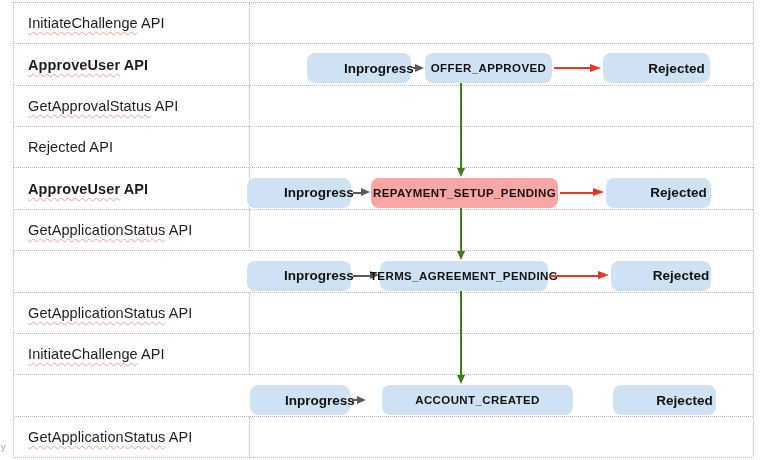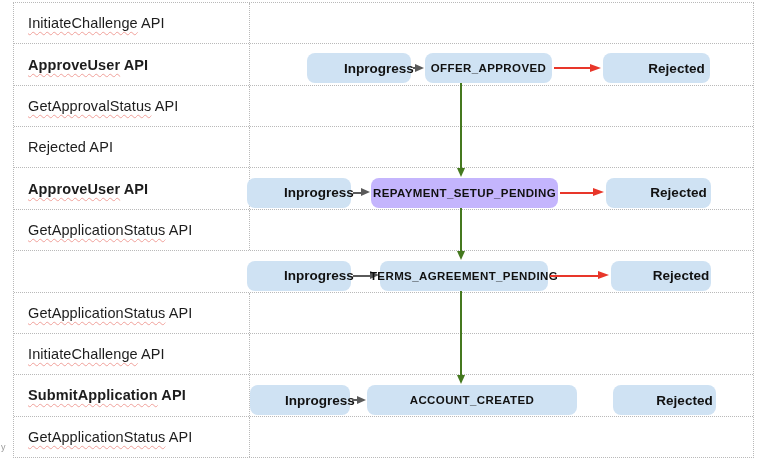--- a/index.html
+++ b/index.html
@@ -89,23 +89,20 @@
         </div>
         <div class="cell-right"></div>
       </div>
       <div class="row">
         <div class="cell-left">
           <span class="api-label"><span class="squig">InitiateChallenge</span><span> API</span></span>
         </div>
         <div class="cell-right"></div>
       </div>
       <div class="row">
-        <div class="cell-left">
-          <span class="api-label bold"><span class="squig">SubmitApplication</span><span> API</span></span>
-        </div>
         <div class="cell-right"></div>
       </div>
       <div class="row">
         <div class="cell-left">
           <span class="api-label"><span class="squig">GetApplicationStatus</span><span> API</span></span>
         </div>
         <div class="cell-right"></div>
       </div>
     </div>
   <div id="overlay">
@@ -120,21 +117,21 @@
       <div class="arrow-part" style="left: 554px; top: 67.4545px; width: 38px; height: 2px; background: rgb(232, 54, 42);"></div>
       <div class="arrow-part" style="left: 590px; top: 63.9545px; width: 0px; height: 0px; border-top: 4.5px solid transparent; border-bottom: 4.5px solid transparent; border-left: 11px solid rgb(232, 54, 42);"></div>
       <div class="box big-label" style="left: 603px; top: 53.4545px; width: 107px; background: rgb(207, 226, 243);">
         <span>Rejected</span>
       </div>
       <div class="box big-label" style="left: 247px; top: 177.818px; width: 104px; background: rgb(207, 226, 243);">
         <span>Inprogress</span>
       </div>
       <div class="arrow-part" style="left: 353px; top: 191.818px; width: 10px; height: 2px; background: rgb(90, 90, 90);"></div>
       <div class="arrow-part" style="left: 361px; top: 188.318px; width: 0px; height: 0px; border-top: 4.5px solid transparent; border-bottom: 4.5px solid transparent; border-left: 9px solid rgb(90, 90, 90);"></div>
-      <div class="box small-label" style="left: 371px; top: 177.818px; width: 187px; background: #c4b5fd;">
+      <div class="box small-label" style="left: 371px; top: 177.818px; width: 187px; background: #fca5a5;">
         <span>REPAYMENT_SETUP_PENDING</span>
       </div>
       <div class="arrow-part" style="left: 560px; top: 191.818px; width: 35px; height: 2px; background: rgb(232, 54, 42);"></div>
       <div class="arrow-part" style="left: 593px; top: 188.318px; width: 0px; height: 0px; border-top: 4.5px solid transparent; border-bottom: 4.5px solid transparent; border-left: 11px solid rgb(232, 54, 42);"></div>
       <div class="box big-label" style="left: 606px; top: 177.818px; width: 105px; background: rgb(207, 226, 243);">
         <span>Rejected</span>
       </div>
       <div class="box big-label" style="left: 247px; top: 260.727px; width: 104px; background: rgb(207, 226, 243);">
         <span>Inprogress</span>
       </div>
@@ -146,21 +143,21 @@
       <div class="arrow-part" style="left: 550px; top: 274.727px; width: 50px; height: 2px; background: rgb(232, 54, 42);"></div>
       <div class="arrow-part" style="left: 598px; top: 271.227px; width: 0px; height: 0px; border-top: 4.5px solid transparent; border-bottom: 4.5px solid transparent; border-left: 11px solid rgb(232, 54, 42);"></div>
       <div class="box big-label" style="left: 611px; top: 260.727px; width: 100px; background: rgb(207, 226, 243);">
         <span>Rejected</span>
       </div>
       <div class="box big-label" style="left: 250px; top: 385.091px; width: 100px; background: rgb(207, 226, 243);">
         <span>Inprogress</span>
       </div>
       <div class="arrow-part" style="left: 352px; top: 399.091px; width: 7px; height: 2px; background: rgb(90, 90, 90);"></div>
       <div class="arrow-part" style="left: 357px; top: 395.591px; width: 0px; height: 0px; border-top: 4.5px solid transparent; border-bottom: 4.5px solid transparent; border-left: 9px solid rgb(90, 90, 90);"></div>
-      <div class="box small-label" style="left: 367px; top: 385.091px; width: 210px; background: rgb(207, 226, 243);">
+      <div class="box small-label" style="left: 382px; top: 385.091px; width: 191px; background: rgb(207, 226, 243);">
         <span>ACCOUNT_CREATED</span>
       </div>
       <div class="box big-label" style="left: 613px; top: 385.091px; width: 103px; background: rgb(207, 226, 243);">
         <span>Rejected</span>
       </div>
       <div class="arrow-part" style="left: 460px; top: 83.4545px; width: 2px; height: 86.3636px; background: rgb(69, 121, 31);"></div>
       <div class="arrow-part" style="left: 456.5px; top: 167.818px; width: 0px; height: 0px; border-left: 4.5px solid transparent; border-right: 4.5px solid transparent; border-top: 9px solid rgb(69, 121, 31);"></div>
       <div class="arrow-part" style="left: 460px; top: 207.818px; width: 2px; height: 44.9091px; background: rgb(69, 121, 31);"></div>
       <div class="arrow-part" style="left: 456.5px; top: 250.727px; width: 0px; height: 0px; border-left: 4.5px solid transparent; border-right: 4.5px solid transparent; border-top: 9px solid rgb(69, 121, 31);"></div>
       <div class="arrow-part" style="left: 460px; top: 290.727px; width: 2px; height: 86.3636px; background: rgb(69, 121, 31);"></div>

